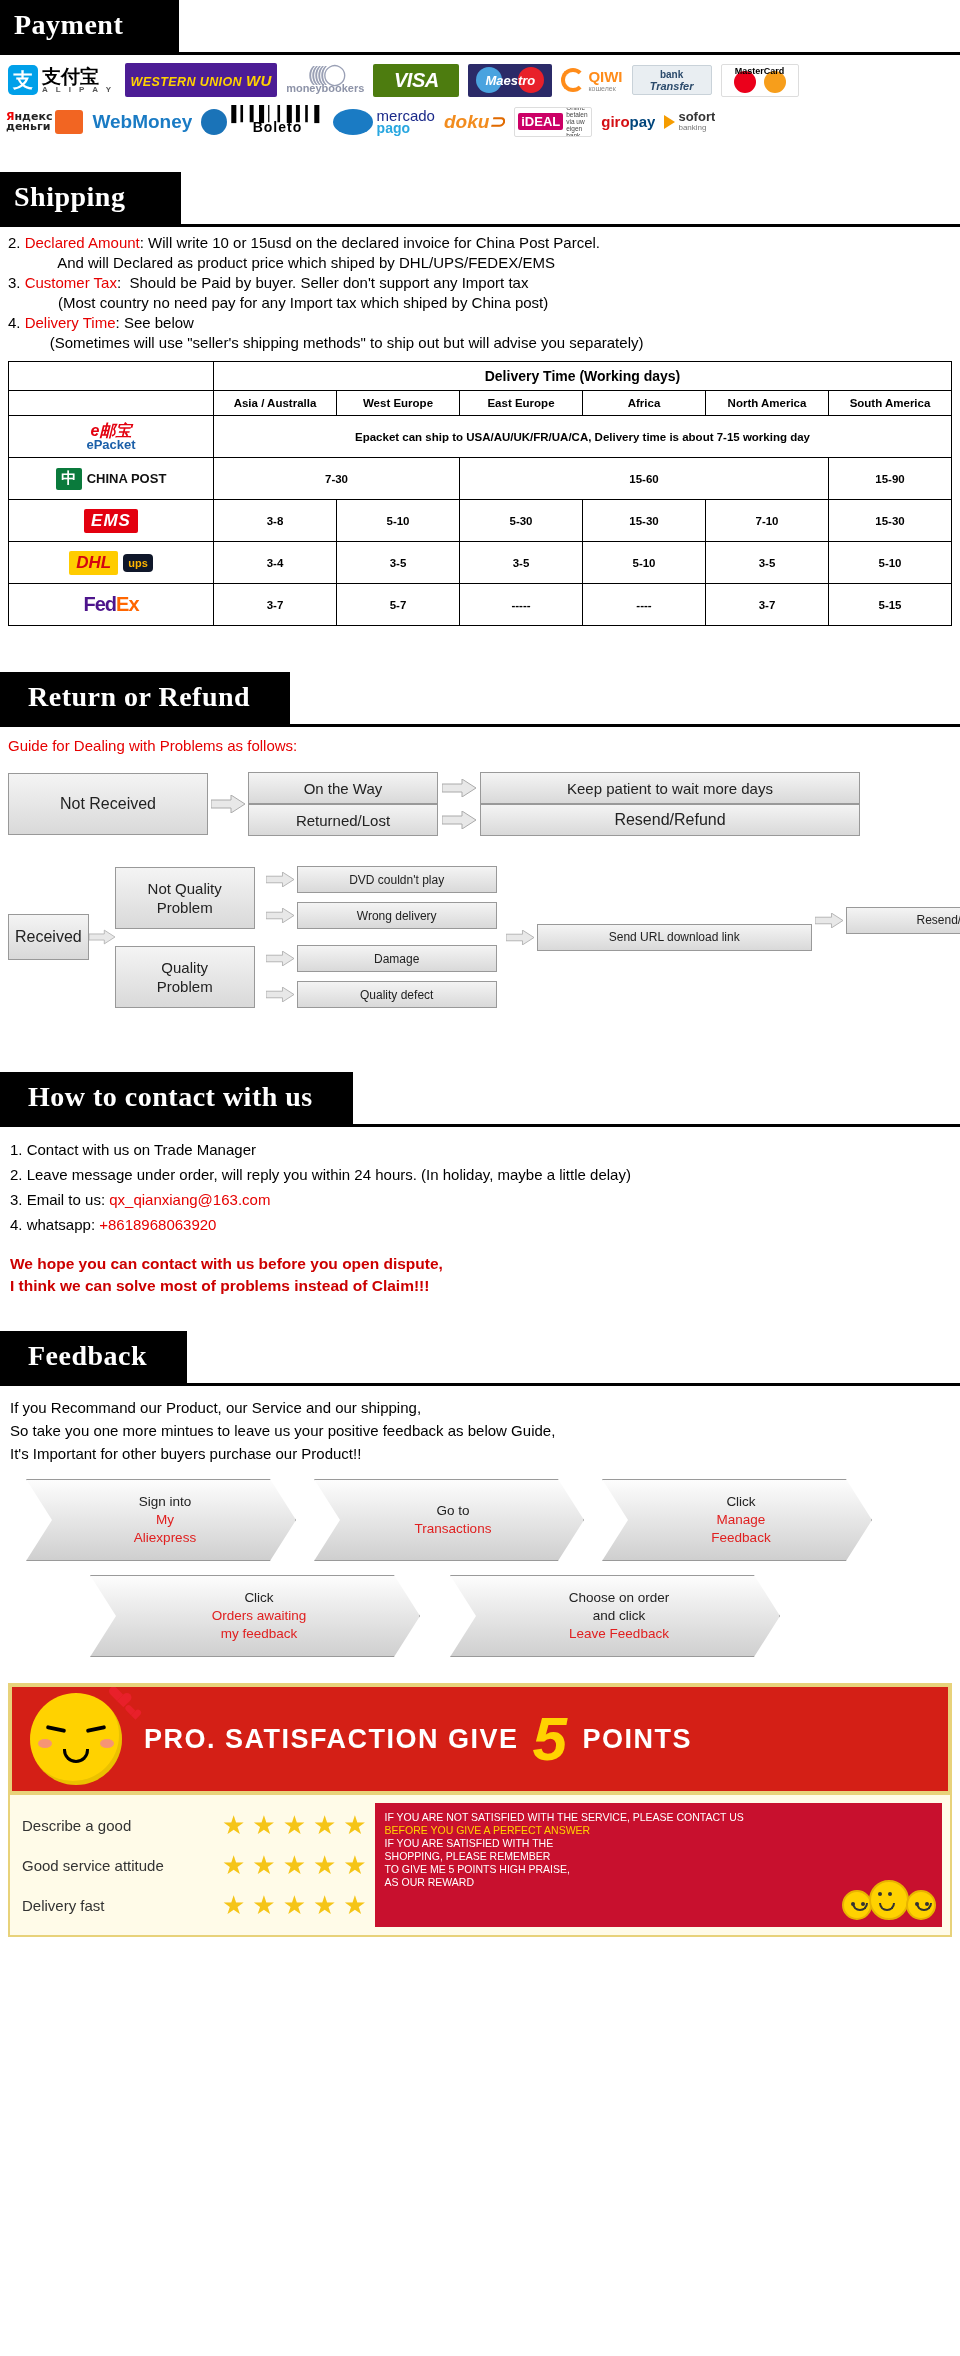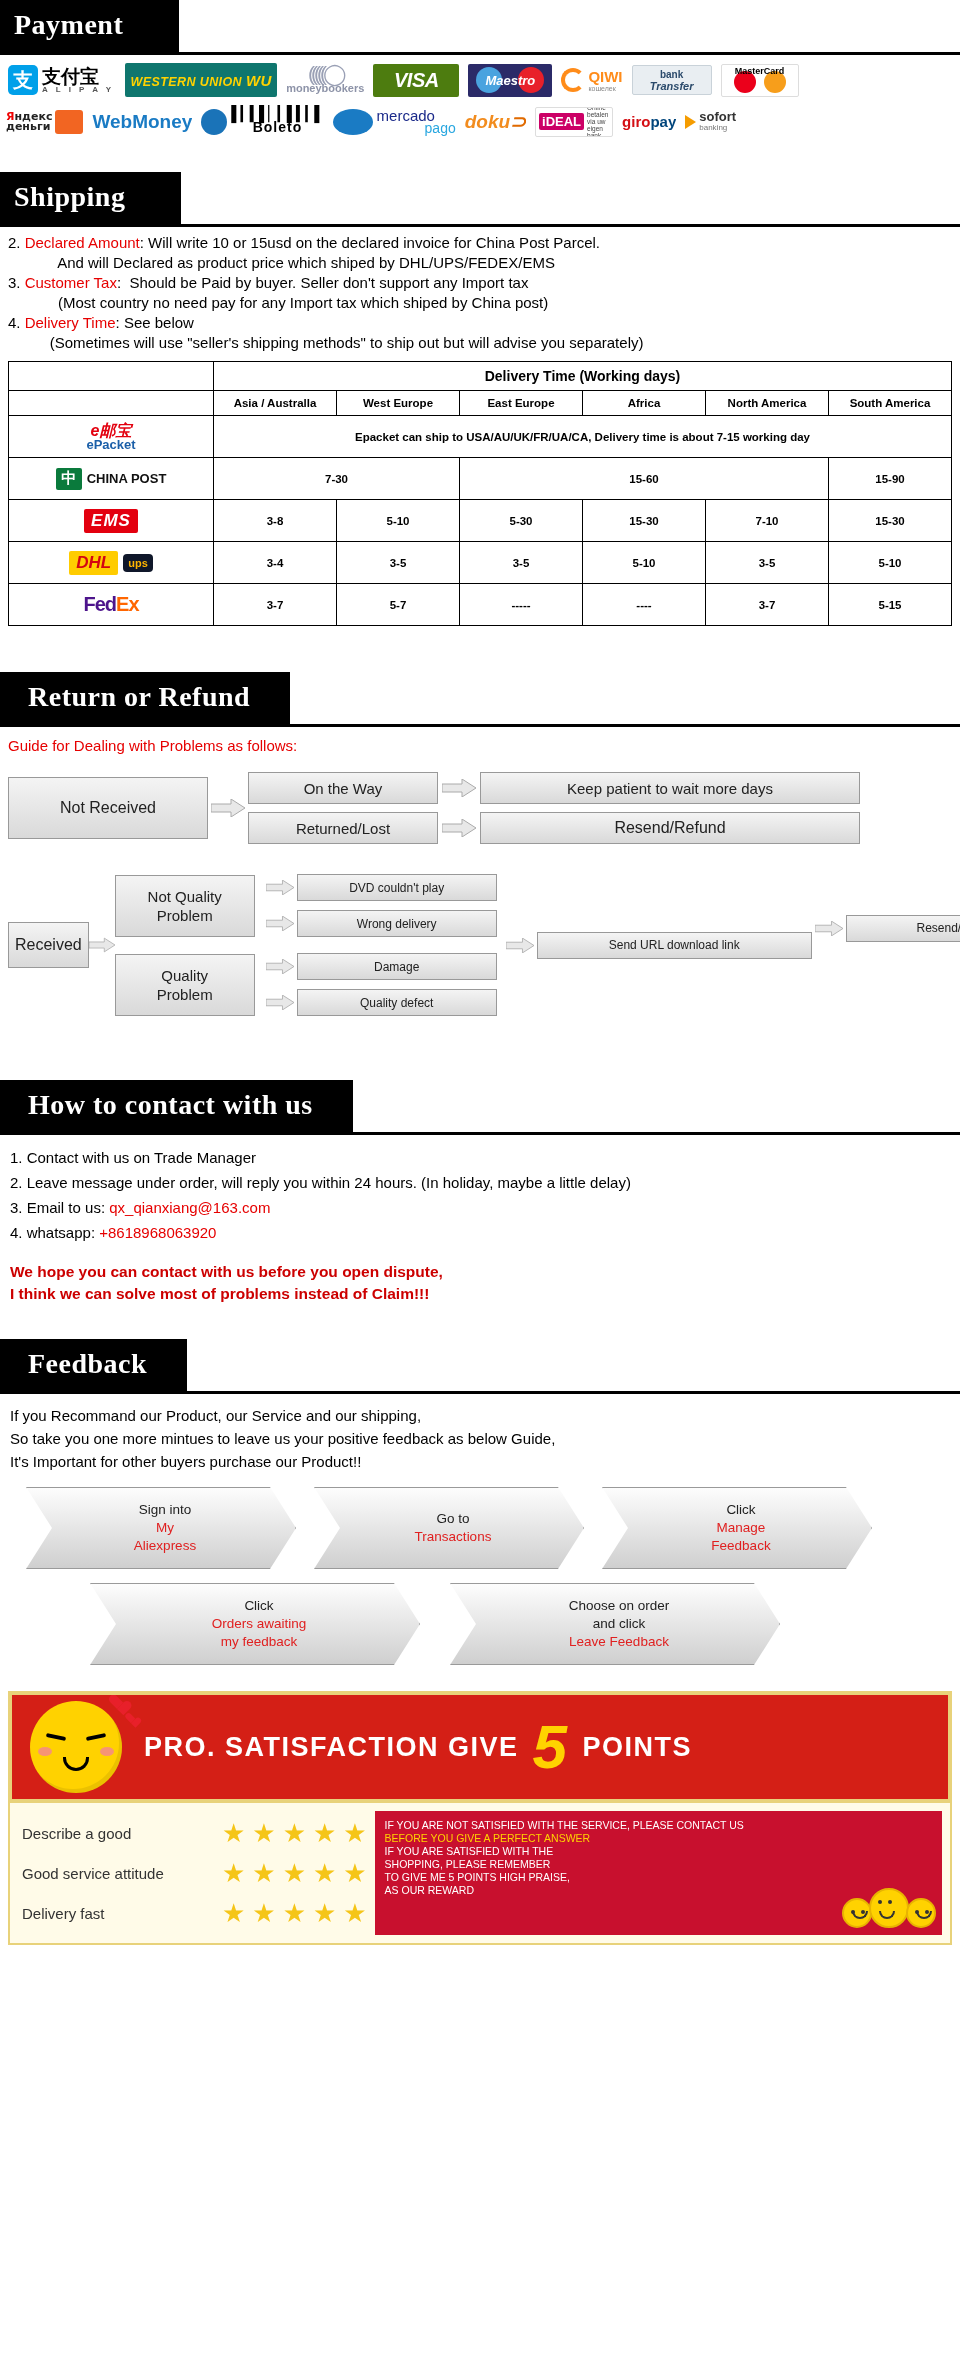--- a/index.html
+++ b/index.html
@@ -34,21 +34,21 @@
           border-radius:2px; overflow:hidden; flex:0 0 auto; }
 
   .lg-alipay { background:#fff; padding:0 2px; display:flex; align-items:center; gap:4px; }
   .alipay-mark { width:30px; height:30px; background:#00a0e9; border-radius:5px; color:#fff;
                  font-size:20px; font-weight:bold; display:flex; align-items:center; justify-content:center;
                  font-family:"DejaVu Sans", sans-serif; }
   .alipay-txt { line-height:1; }
   .alipay-cn { font-size:19px; font-weight:bold; letter-spacing:0; font-family:"DejaVu Sans", sans-serif; }
   .alipay-en { font-size:8px; letter-spacing:3px; color:#555; font-weight:bold; }
 
-  .lg-wu { background:#0f766e; width:152px; height:34px; position:relative; }
+  .lg-wu { background:#4c1d95; width:152px; height:34px; position:relative; }
   .wu-top { color:#FFD200; font-size:12.5px; font-weight:bold; font-style:italic; line-height:10px;
             text-align:center; padding-top:3px; letter-spacing:.4px; }
   .wu-wu { color:#FFD200; font-size:15px; font-weight:bold; font-style:italic; }
 
   .lg-mb { background:#fff; display:flex; flex-direction:column; align-items:center; justify-content:center; }
   .mb-arcs { color:#9aa0b5; font-size:21px; letter-spacing:-4px; line-height:16px; }
   .mb-txt { color:#8d93a8; font-size:11px; font-weight:600; }
 
   .lg-visa { background:#4d7c0f; width:86px; height:33px; display:flex; align-items:center; justify-content:center; }
   .visa-txt { color:#fff; font-size:20px; font-style:italic; font-weight:bold; letter-spacing:-.5px; }
@@ -85,21 +85,21 @@
   .lg-boleto { background:#fff; display:flex; align-items:center; gap:4px; }
   .bl-dots { width:26px; height:26px; border-radius:50%; background:#1a73b8; }
   .bl-bars { display:flex; flex-direction:column; align-items:center; }
   .bl-bc { font-size:17px; letter-spacing:-1px; color:#000; line-height:11px; font-family:"Liberation Mono", monospace; }
   .bl-txt { font-size:14px; font-weight:bold; color:#000; letter-spacing:1px; }
 
   .lg-mp { background:#fff; display:flex; align-items:center; gap:4px; }
   .mp-oval { width:40px; height:26px; border-radius:50%; background:#1a7bc4; }
   .mp-t { line-height:13px; }
   .mp-1 { font-size:15px; font-weight:normal; color:#1b2a8a; }
-  .mp-2 { font-size:14px; font-weight:normal; color:#29a7e0;margin-left:48px; }
+  .mp-2 { font-size:14px; font-weight:bold; color:#29a7e0; }
 
   .lg-doku { background:#fff; font-size:19px; font-weight:bold; color:#f28c1e; font-style:italic; }
   .doku-s { color:#e06a00; }
 
   .lg-ideal { background:#fff; width:78px; height:30px; border:1px solid #ddd; display:flex;
               align-items:center; gap:3px; padding:0 3px; }
   .id-m { background:#cc0066; color:#fff; font-size:13px; font-weight:bold; padding:1px 3px; border-radius:2px; }
   .id-t { font-size:6.5px; line-height:7px; color:#444; }
 
   .lg-giro { background:#fff; display:flex; align-items:center; }
@@ -454,21 +454,21 @@
 
   <div class="flow">
 
     <div class="flow-row" style="margin-top:8px;">
       <div class="fbox" style="width:200px; height:62px; font-size:16px;">Not Received</div>
       <div class="arrow" style="width:40px;">
         <svg class="arr-svg" width="34" height="18" viewBox="0 0 34 18">
             <path d="M0 5 h20 v-5 l14 9 -14 9 v-5 H0 z" fill="#e8e8e8" stroke="#aaa"></path>
           </svg>
       </div>
-      <div style="display:flex; flex-direction:column; gap:8px;">
+      <div style="display:flex; flex-direction:column; ">
         <div class="flow-row">
           <div class="fbox" style="width:190px; height:32px; font-size:15px;">On the Way</div>
           <div class="arrow" style="width:42px;">
             <svg class="arr-svg" width="34" height="18" viewBox="0 0 34 18">
                 <path d="M0 5 h20 v-5 l14 9 -14 9 v-5 H0 z" fill="#e8e8e8" stroke="#aaa"></path>
               </svg>
           </div>
           <div class="fbox" style="width:380px; height:32px; font-size:15px;">Keep patient to wait more days</div>
         </div>
         <div class="flow-row">

